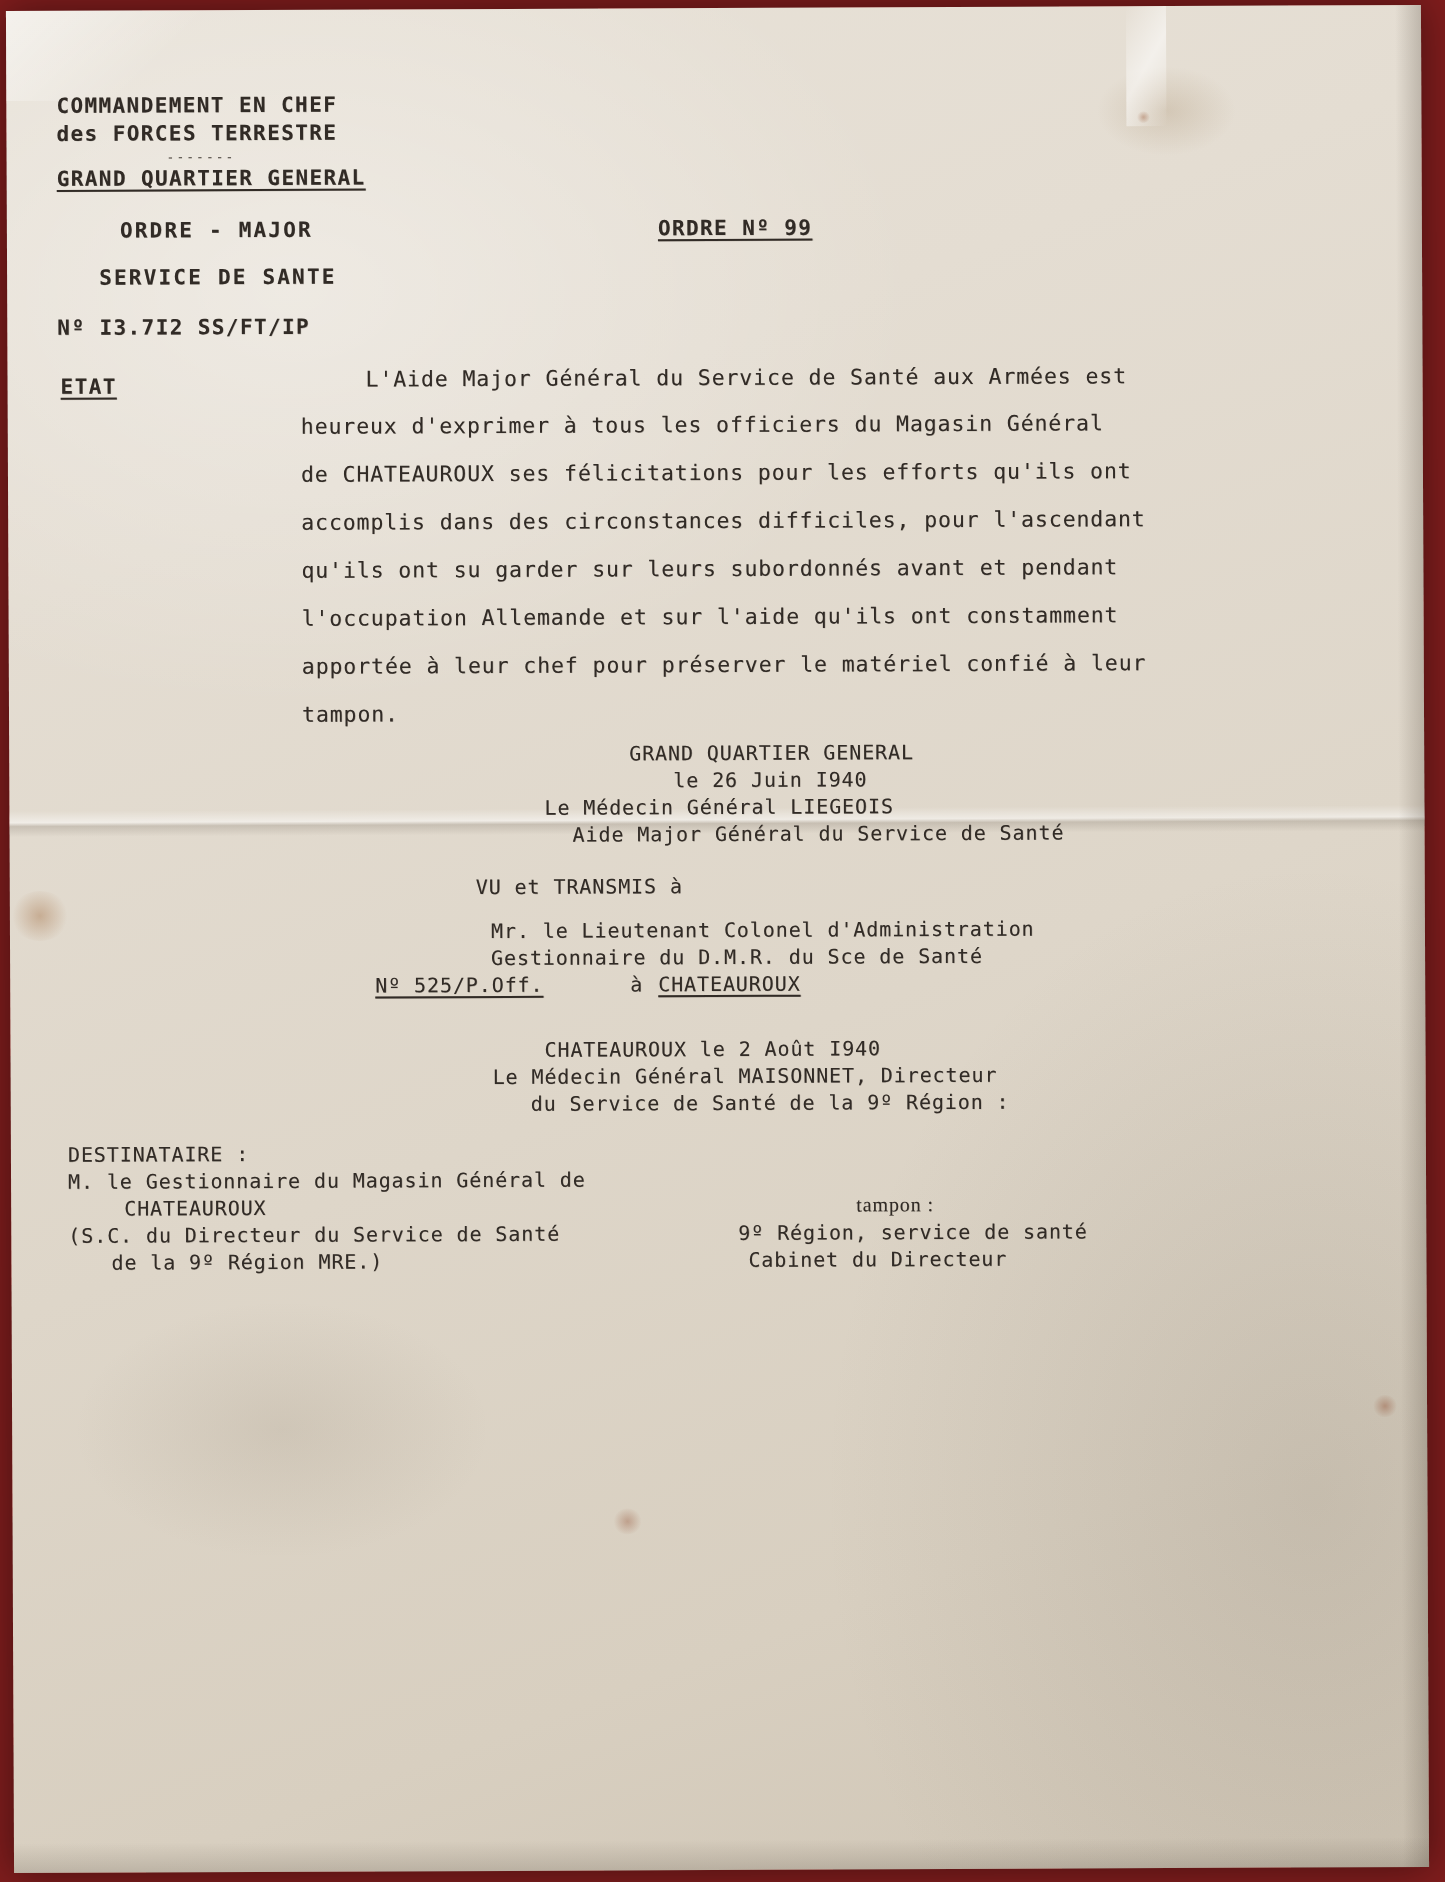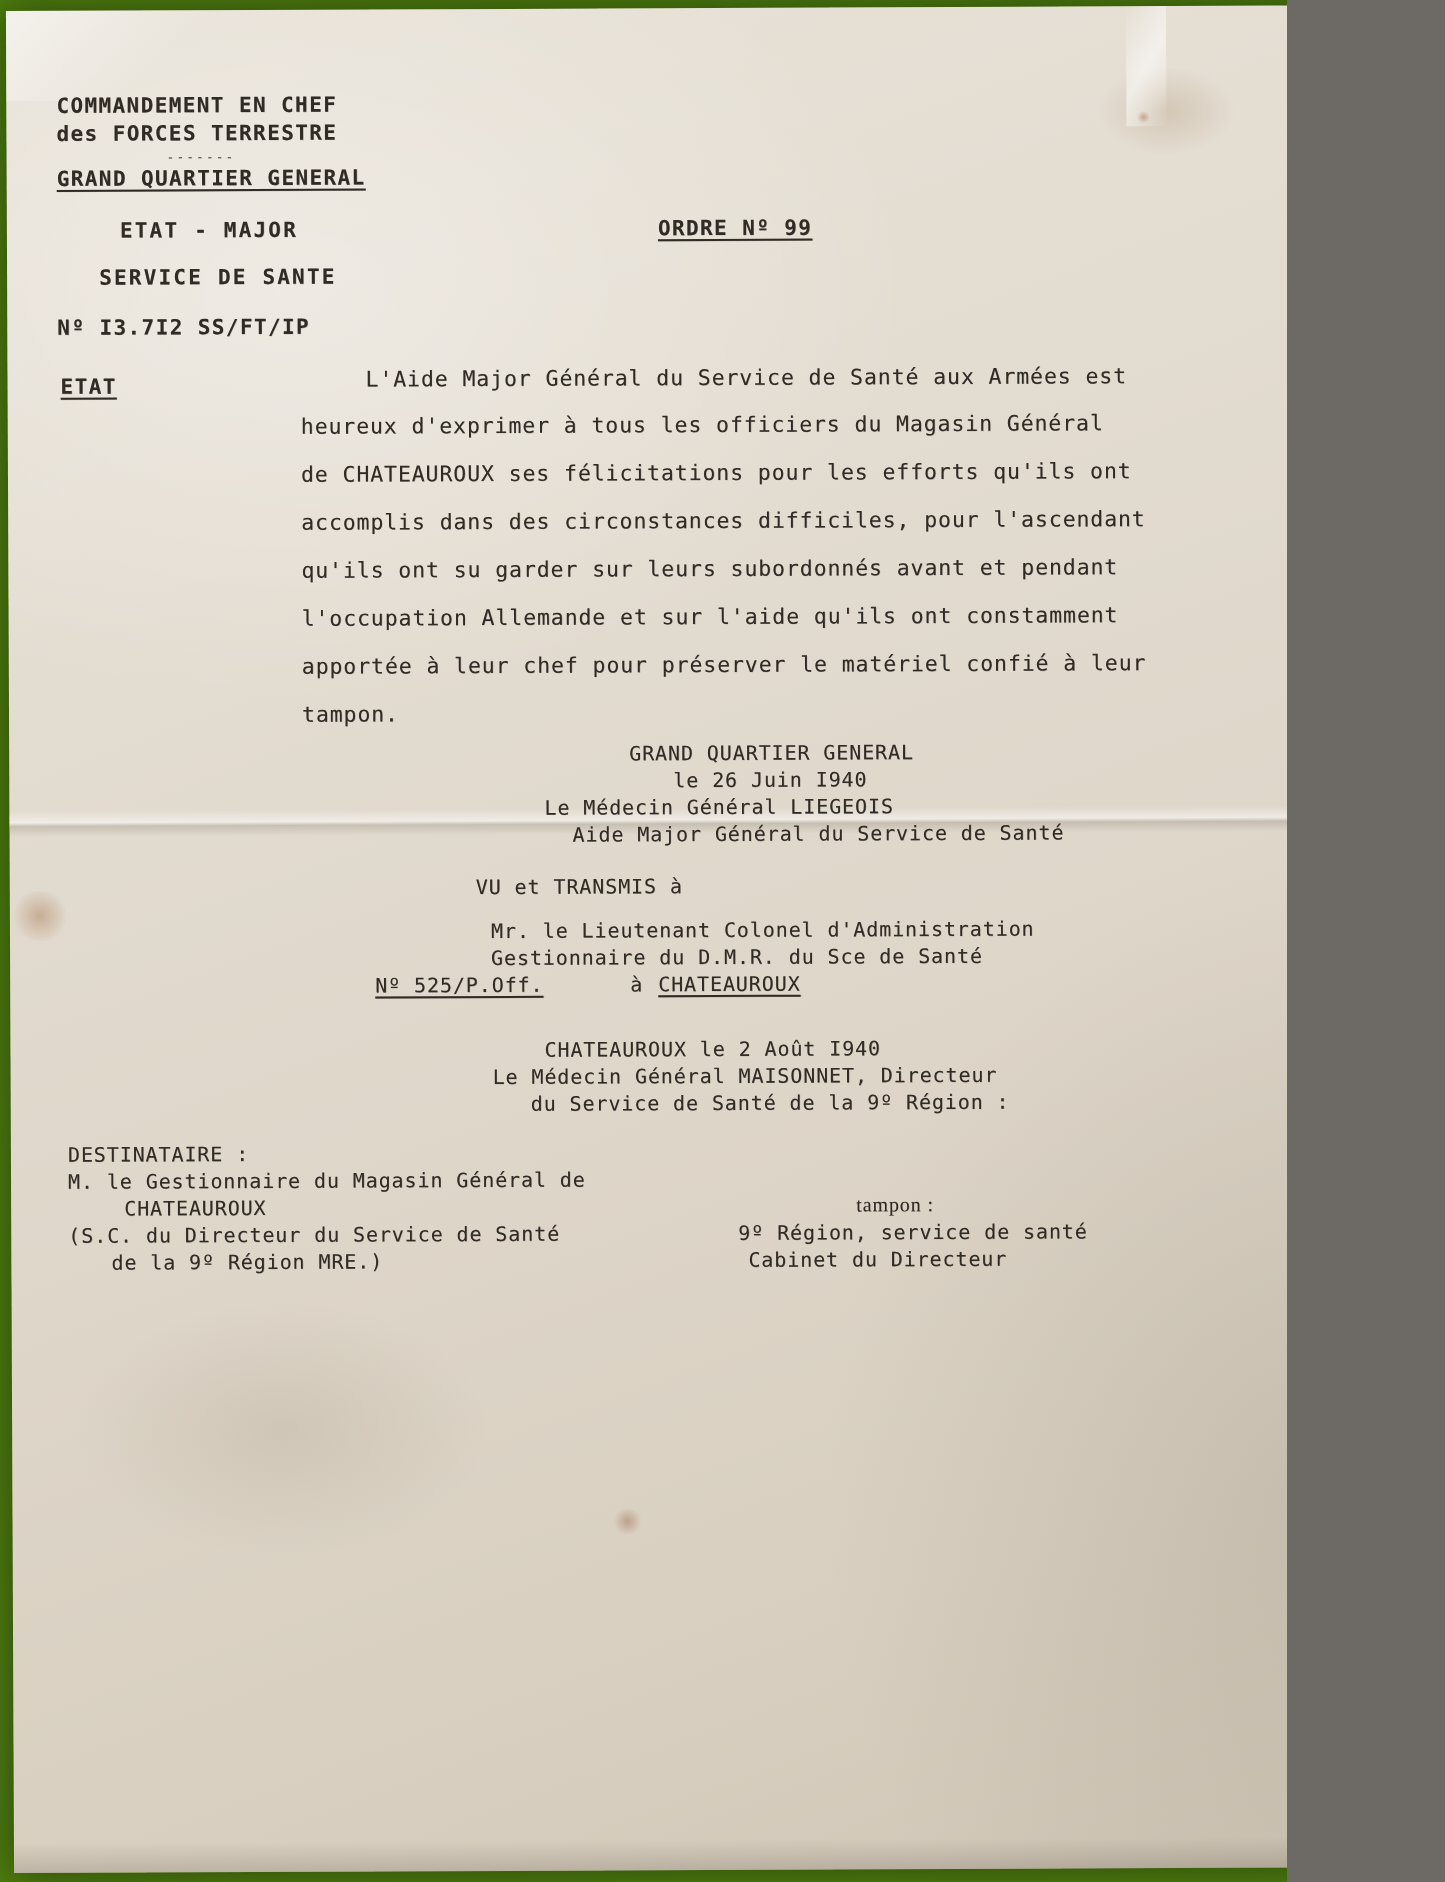--- a/index.html
+++ b/index.html
@@ -2,24 +2,24 @@
 <html><head>
 <meta charset="utf-8">
 <style>
   html, body {
     margin: 0;
     padding: 0;
     background: #6d6a66;
   }
   #page {
     position: relative;
-    width: 1287px;
+    width: 1445px;
     height: 1882px;
     overflow: hidden;
-    background: #4d7c0f;
+    background: #7f1d1d;
   }
   
   #sheet {
     position: absolute;
     left: 10px;
     top: 8px;
     width: 1415px;
     height: 1862px;
     background:
       radial-gradient(ellipse 900px 600px at 20% 15%, rgba(255,255,255,0.35), rgba(255,255,255,0) 70%),
@@ -95,21 +95,21 @@
     <div class="crease" style="left:0px;top:800px;width:1415px;height:26px;background:linear-gradient(180deg, rgba(255,255,255,0) 0%, rgba(255,255,255,0.5) 45%, rgba(110,100,88,0.22) 60%, rgba(255,255,255,0) 100%);"></div>
     <div class="crease" style="left:1120px;top:0px;width:40px;height:120px;background:linear-gradient(120deg, rgba(255,255,255,0) 0%, rgba(255,255,255,0.55) 50%, rgba(255,255,255,0) 100%);"></div>
     <div class="crease" style="left:0px;top:0px;width:200px;height:90px;background:linear-gradient(135deg, rgba(255,255,255,0.5), rgba(255,255,255,0) 70%);"></div>
 
     <div id="content">
 
       <div class="tx hdr" style="left:50px;top:83px;">COMMANDEMENT EN CHEF</div>
       <div class="tx hdr" style="left:50px;top:111px;">des FORCES TERRESTRE</div>
       <div class="sep" style="left:160px;top:139px;">-------</div>
       <div class="tx hdr u" style="left:50px;top:156px;">GRAND QUARTIER GENERAL</div>
-      <div class="tx hdr2" style="left:113px;top:208px;">ETAT - MAJOR</div>
+      <div class="tx hdr2" style="left:113px;top:208px;">ORDRE - MAJOR</div>
       <div class="tx hdr2" style="left:92px;top:255px;">SERVICE DE SANTE</div>
       <div class="tx hdr" style="left:50px;top:305px;">Nº I3.7I2 SS/FT/IP</div>
       <div class="tx hdr u" style="left:53px;top:364px;">ETAT</div>
 
       <div class="tx hdr u" style="left:651px;top:208px;">ORDRE Nº 99</div>
 
       <div class="tx body" style="left:358px;top:357px;">L'Aide Major Général du Service de Santé aux Armées est</div>
       <div class="tx body" style="left:293px;top:404px;">heureux d'exprimer à tous les officiers du Magasin Général</div>
       <div class="tx body" style="left:293px;top:452px;">de CHATEAUROUX ses félicitations pour les efforts qu'ils ont</div>
       <div class="tx body" style="left:293px;top:500px;">accomplis dans des circonstances difficiles, pour l'ascendant</div>

